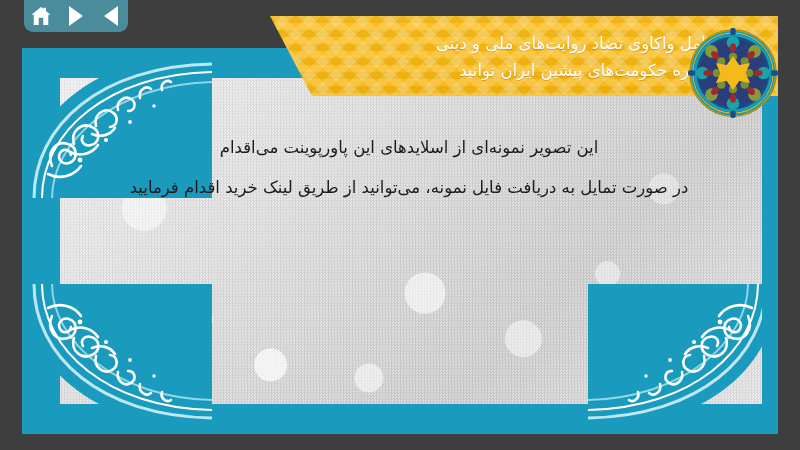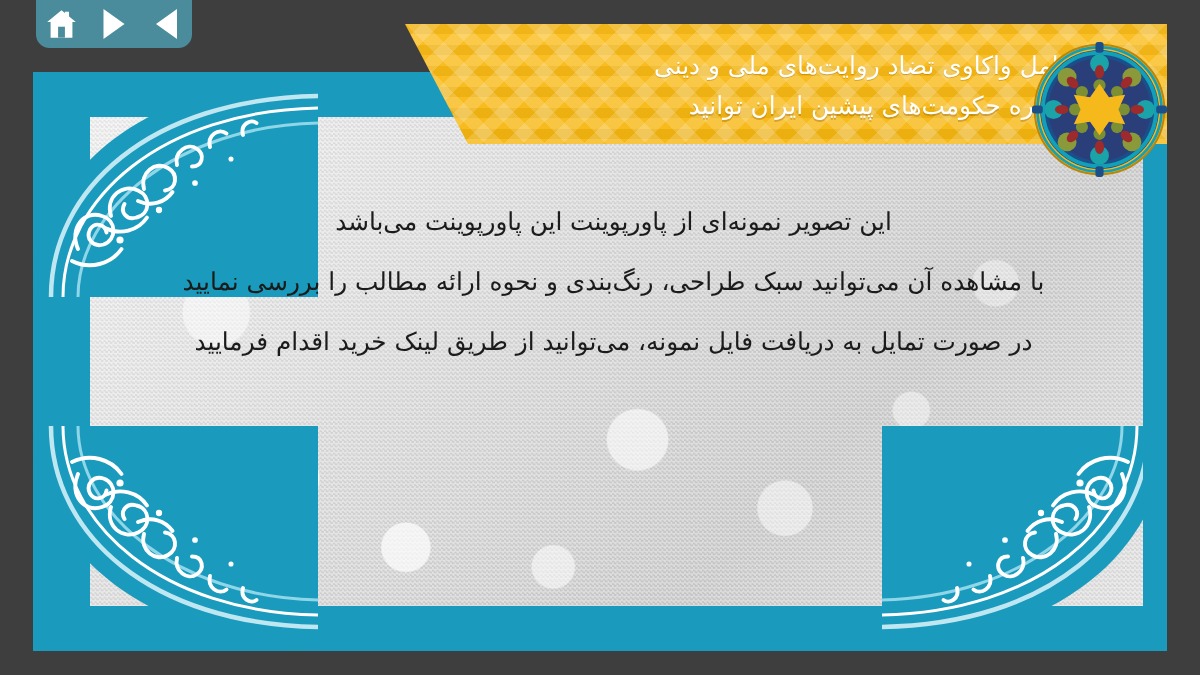--- a/index.html
+++ b/index.html
@@ -364,19 +364,18 @@
         <g fill="#1b4f8a">
           <rect x="47" y="0" width="6" height="8" rx="2"></rect>
           <rect x="47" y="92" width="6" height="8" rx="2"></rect>
           <rect x="0" y="47" width="8" height="6" rx="2"></rect>
           <rect x="92" y="47" width="8" height="6" rx="2"></rect>
         </g>
       </svg>
     </div>
 
     <div class="body-text">
-      <div class="bline">این تصویر نمونه‌ای از پاورپوینت این پاورپوینت می‌باشد</div>
-      <div class="bline">با مشاهده آن می‌توانید سبک طراحی، رنگ‌بندی و نحوه ارائه مطالب را بررسی نمایید</div>
+      <div class="bline">این تصویر نمونه‌ای از اسلایدهای این پاورپوینت می‌اقدام</div>
       <div class="bline">در صورت تمایل به دریافت فایل نمونه، می‌توانید از طریق لینک خرید اقدام فرمایید</div>
     </div>
 
   </div>
 </div>
 
 </body></html>

